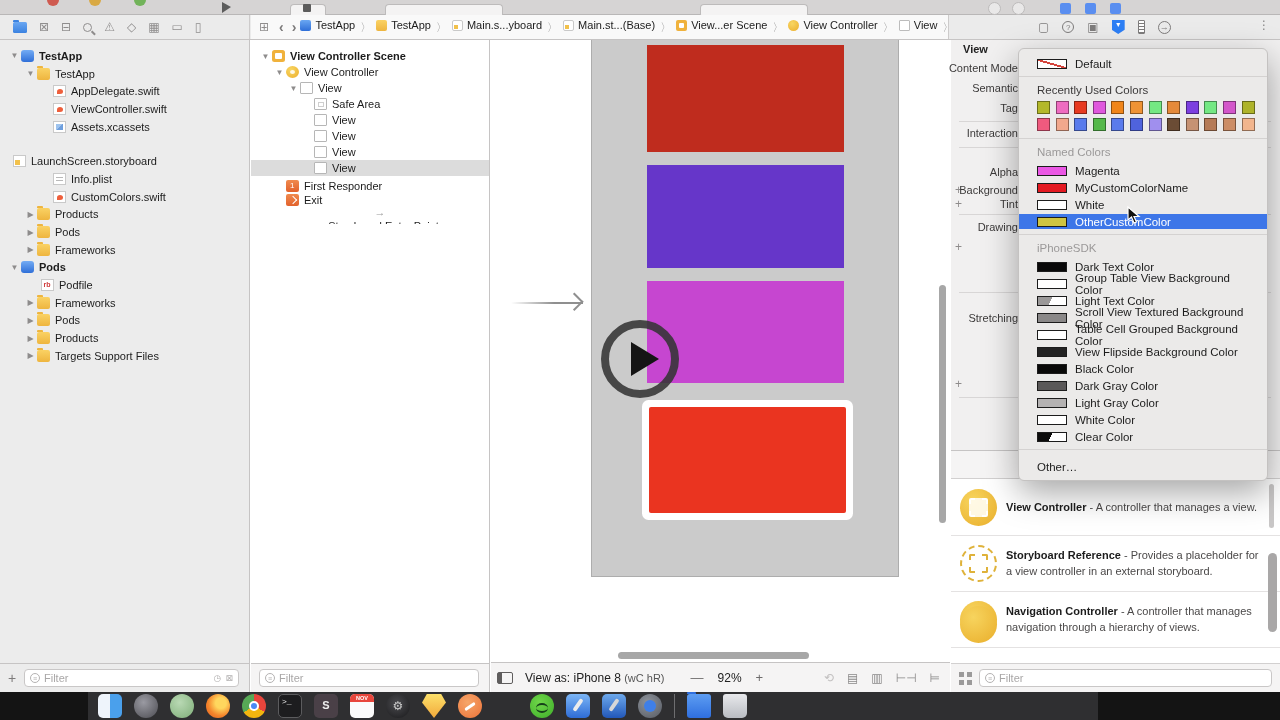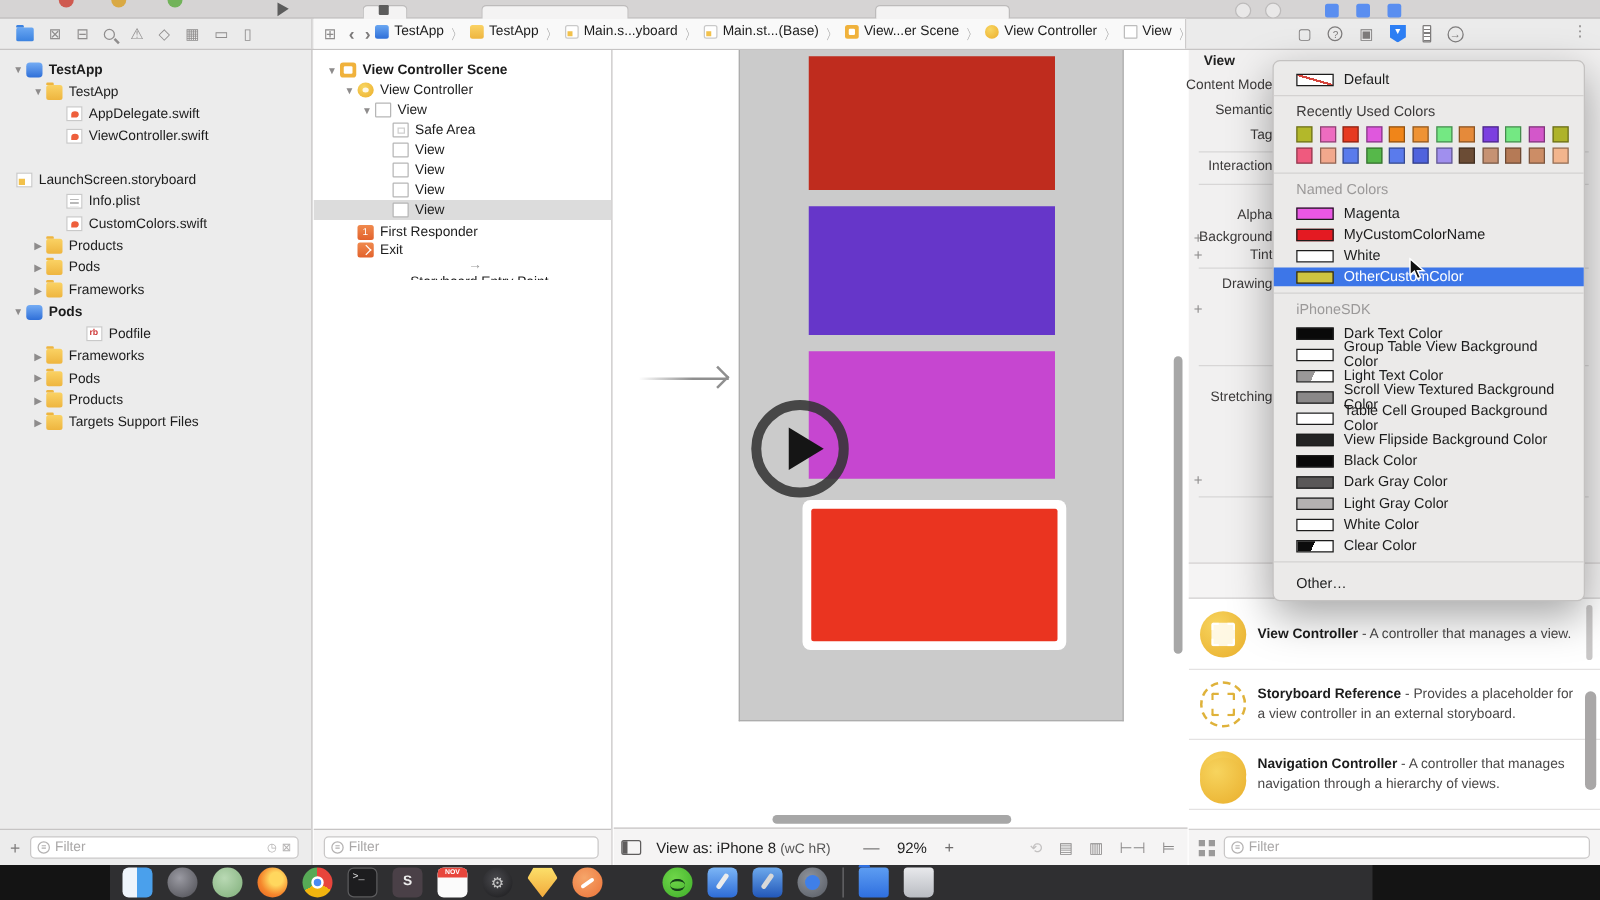--- a/index.html
+++ b/index.html
@@ -292,20 +292,25 @@
         <div class="trow" style="height: 17.7px; padding-left: 40px;">
           <span class="disc"></span>
           <span class="ticon i-swift"></span>
           <span class="tlabel">AppDelegate.swift</span>
         </div>
         <div class="trow" style="height: 17.7px; padding-left: 40px;">
           <span class="disc"></span>
           <span class="ticon i-swift"></span>
           <span class="tlabel">ViewController.swift</span>
         </div>
+        <div class="trow" style="height: 17.7px; padding-left: 40px;">
+          <span class="disc"></span>
+          <span class="ticon i-assets"></span>
+          <span class="tlabel">Assets.xcassets</span>
+        </div>
         <div class="trow" style="height: 17.7px;  margin-top: 17px;">
           <span class="disc"></span>
           <span class="ticon i-storyboard"></span>
           <span class="tlabel">LaunchScreen.storyboard</span>
         </div>
         <div class="trow" style="height: 17.7px; padding-left: 40px;">
           <span class="disc"></span>
           <span class="ticon i-plist"></span>
           <span class="tlabel">Info.plist</span>
         </div>
@@ -327,21 +332,21 @@
         <div class="trow" style="height: 17.7px; padding-left: 24px;">
           <span class="disc">▶</span>
           <span class="ticon i-folder"></span>
           <span class="tlabel">Frameworks</span>
         </div>
         <div class="trow" style="height: 17.7px; padding-left: 8px;">
           <span class="disc">▼</span>
           <span class="ticon i-project"></span>
           <span class="tlabel b">Pods</span>
         </div>
-        <div class="trow" style="height: 17.7px; padding-left: 56px;">
+        <div class="trow" style="height: 17.7px; padding-left: 28px;">
           <span class="disc"></span>
           <span class="ticon i-ruby"></span>
           <span class="tlabel">Podfile</span>
         </div>
         <div class="trow" style="height: 17.7px; padding-left: 24px;">
           <span class="disc">▶</span>
           <span class="ticon i-folder"></span>
           <span class="tlabel">Frameworks</span>
         </div>
         <div class="trow" style="height: 17.7px; padding-left: 24px;">

